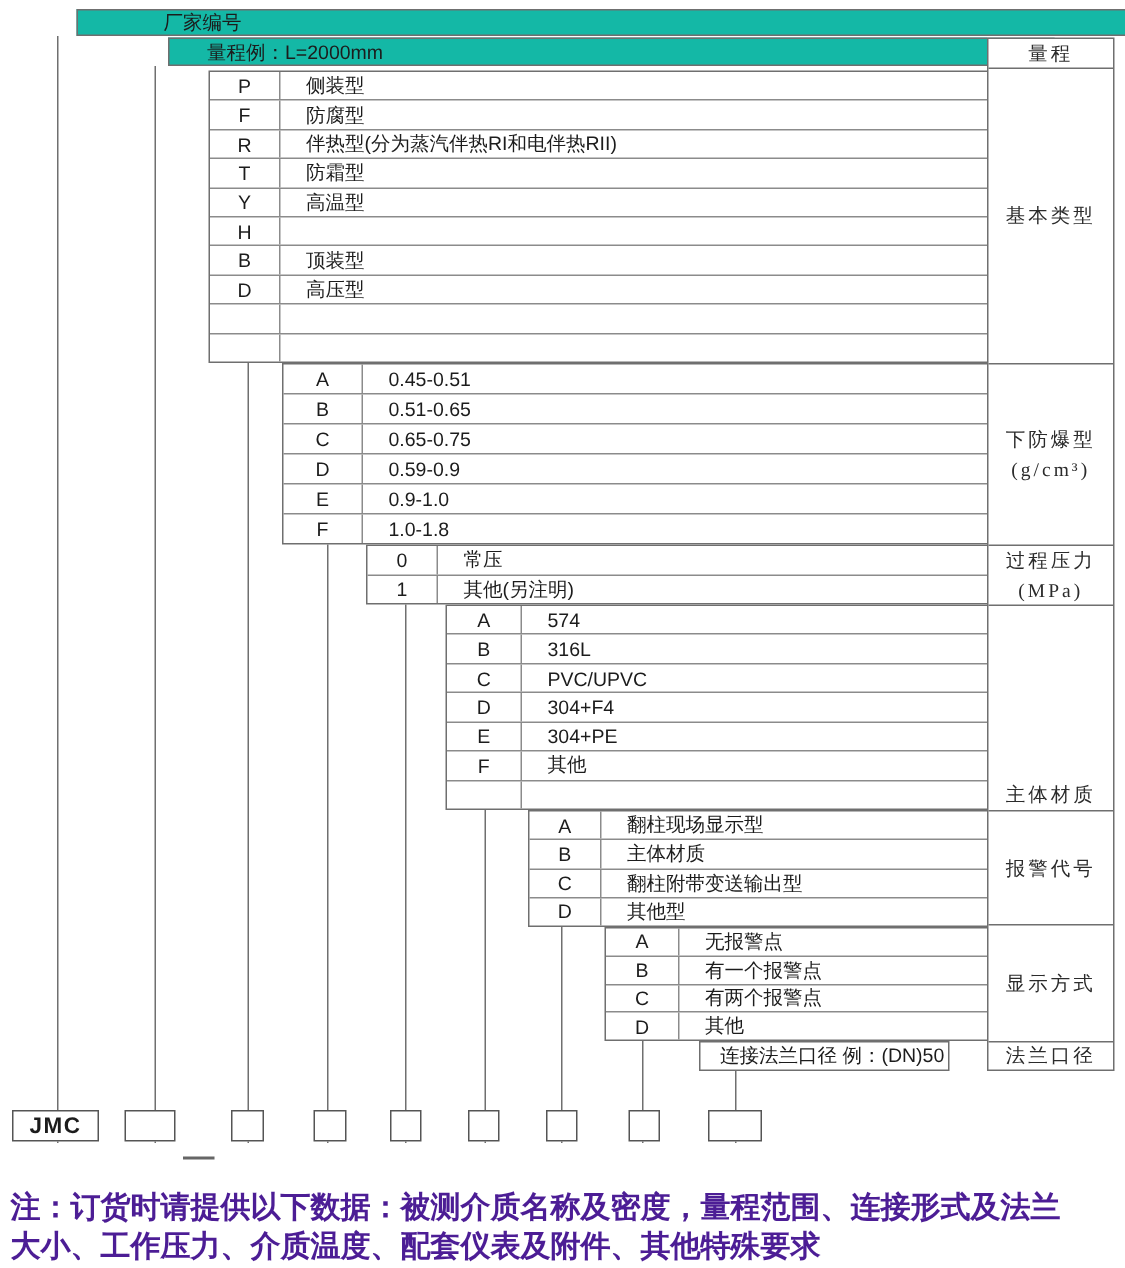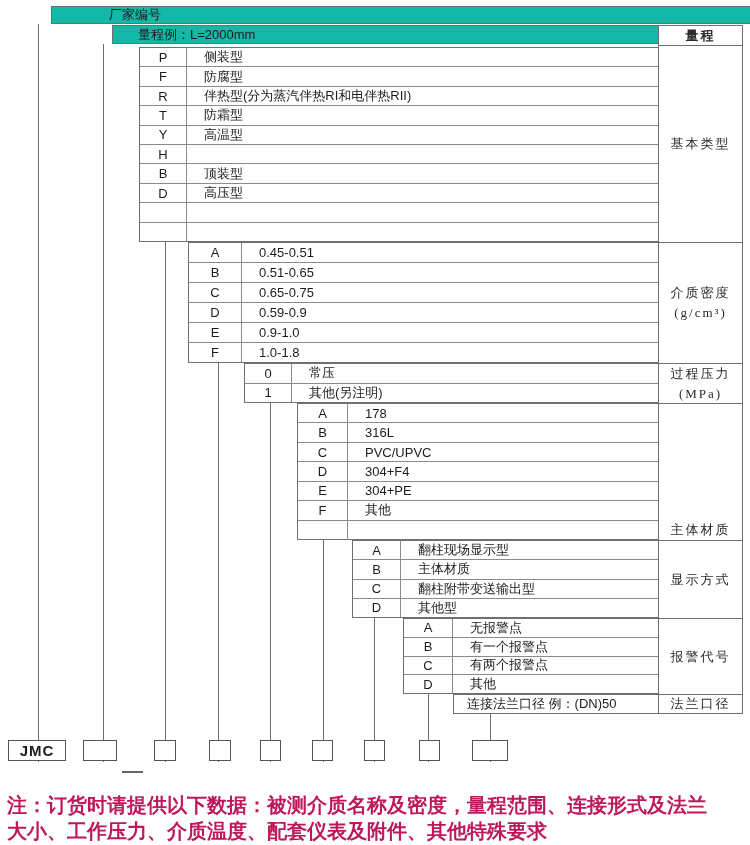--- a/index.html
+++ b/index.html
@@ -26,21 +26,21 @@
              font-family:"Liberation Serif",serif;font-size:13px;color:#2b2b2b;}
   .lab{display:flex;flex-direction:column;align-items:center;justify-content:center;
        letter-spacing:2px;box-sizing:border-box;line-height:20px;}
   .lab + .lab{border-top:1px solid #6f6f6f;}
   .vline{position:absolute;width:1px;background:#6f6f6f;}
   .bbox{position:absolute;border:1px solid #555;box-sizing:border-box;background:#fff;
         top:740px;height:21px;display:flex;align-items:center;justify-content:center;}
   .jmc{font-weight:bold;font-size:15px;letter-spacing:1px;}
   .hdash{position:absolute;left:122px;top:771px;width:21px;height:2px;background:#666;}
   .note{position:absolute;left:7px;top:792px;width:740px;
-        font-size:20px;font-weight:bold;color:#be185d;line-height:26px;white-space:nowrap;}
+        font-size:20px;font-weight:bold;color:#4c1d95;line-height:26px;white-space:nowrap;}
 </style>
 </head>
 <body>
 
 <div class="canvas">
 
   <div class="box" style="left:7px;top:6px;width:736px;height:18px;padding-left:57px;">
     <span>厂家编号</span>
   </div>
   <div class="box" style="left:68px;top:25px;width:591px;height:19px;padding-left:25px;">
@@ -123,21 +123,21 @@
       </div>
     <div class="trow">
         <div class="tc">1</div>
         <div class="td">其他(另注明)</div>
       </div>
   </div>
 
   <div class="tbl" id="t-material" style="left:297px;top:403px;width:362px;height:137px;">
     <div class="trow">
         <div class="tc">A</div>
-        <div class="td">178</div>
+        <div class="td">574</div>
       </div>
     <div class="trow">
         <div class="tc">B</div>
         <div class="td">316L</div>
       </div>
     <div class="trow">
         <div class="tc">C</div>
         <div class="td">PVC/UPVC</div>
       </div>
     <div class="trow">
@@ -189,49 +189,49 @@
     <div class="trow">
         <div class="tc">C</div>
         <div class="td">有两个报警点</div>
       </div>
     <div class="trow">
         <div class="tc">D</div>
         <div class="td">其他</div>
       </div>
   </div>
 
-  <div class="tbl" id="t-flange" style="left:453px;top:694px;width:206px;height:20px;">
+  <div class="tbl" id="t-flange" style="left:466px;top:694px;width:167px;height:20px;">
     <div class="trow">
         <div class="td">连接法兰口径 例：(DN)50</div>
       </div>
   </div>
 
   <div class="label-col">
-    <div class="lab" style="height:19px;font-weight:bold;">
+    <div class="lab" style="height:19px;">
         <span>量程</span>
       </div>
     <div class="lab" style="height:197px;">
         <span>基本类型</span>
       </div>
     <div class="lab" style="height:122px;">
-        <span>介质密度</span>
+        <span>下防爆型</span>
         <span>(g/cm³)</span>
       </div>
     <div class="lab" style="height:40px;">
         <span>过程压力</span>
         <span>(MPa)</span>
       </div>
     <div class="lab" style="height:137px;justify-content:flex-end;">
         <span>主体材质</span>
       </div>
+    <div class="lab" style="height:76px;">
+        <span>报警代号</span>
+      </div>
     <div class="lab" style="height:78px;">
         <span>显示方式</span>
-      </div>
-    <div class="lab" style="height:76px;">
-        <span>报警代号</span>
       </div>
     <div class="lab" style="height:19px;">
         <span>法兰口径</span>
       </div>
   </div>
 
   <div class="vline" style="left:38px;top:24px;height:738px;"></div>
   <div class="vline" style="left:103px;top:44px;height:718px;"></div>
   <div class="vline" style="left:165px;top:242px;height:520px;"></div>
   <div class="vline" style="left:218px;top:363px;height:399px;"></div>

